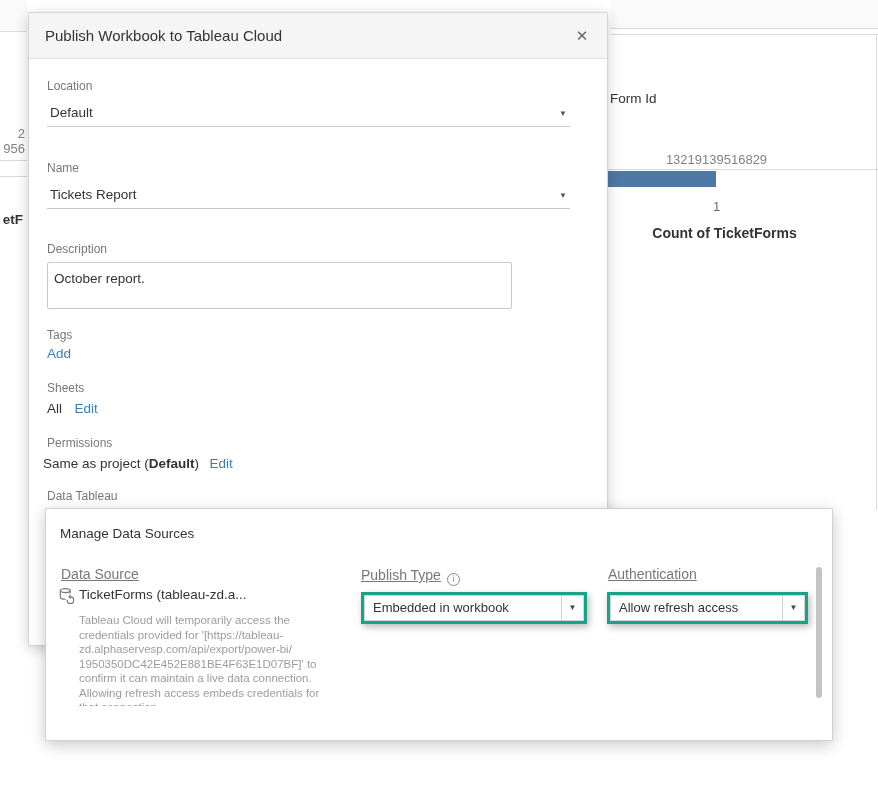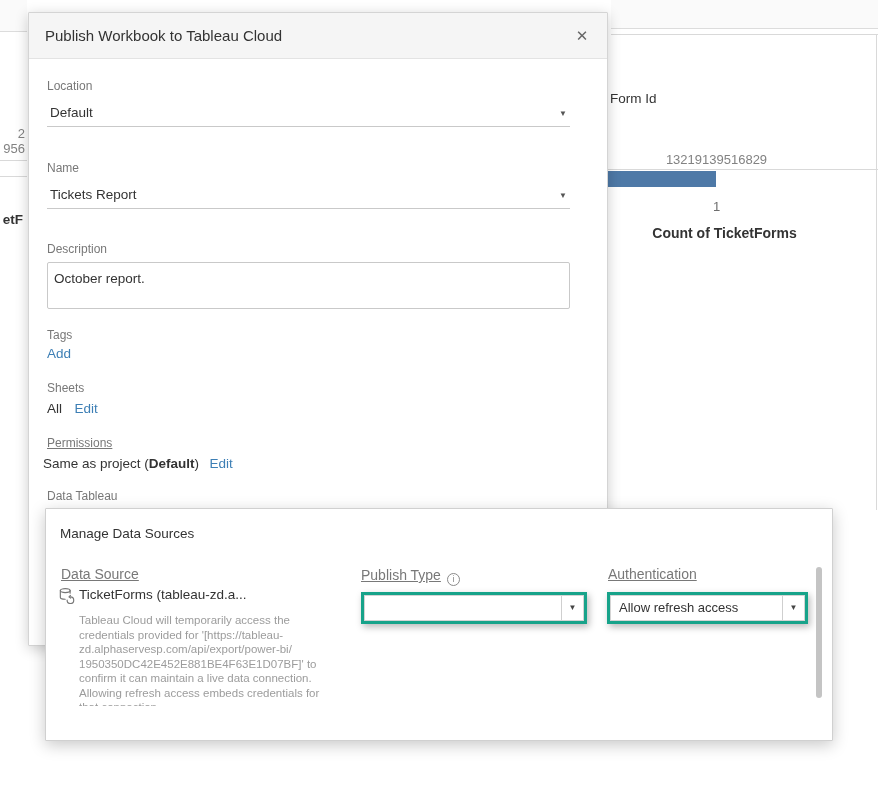--- a/index.html
+++ b/index.html
@@ -52,21 +52,21 @@
   .dd-row {
     border-bottom: 1px solid #c9c9c9;
     width: 523px; height: 28px; cursor: pointer;
   }
   .dd-row .dd-text {
     position: absolute; left: 3px; top: 6px; font-size: 13.5px; color: #333;
   }
   .caret { font-size: 8px; color: #555; }
   .dd-row .caret { position: absolute; right: 3px; top: 10px; }
   .desc-box {
-    width: 523px; height: 47px;
+    width: 465px; height: 47px;
     border: 1px solid #c9c9c9; border-radius: 2px;
     font-family: "Liberation Sans", sans-serif;
     font-size: 13.5px; color: #333;
     padding: 8px 6px; resize: none; outline: none; background: #fff;
   }
   .link { color: #3d7fb5; font-size: 13.5px; cursor: pointer; text-decoration: none; }
   .value-text { font-size: 13.5px; color: #333; }
   .bold { font-weight: bold; }
 
   
@@ -160,21 +160,21 @@
 
     <div class="abs field-label" style="left:18px; top:315px;">Tags</div>
     <a class="abs link" style="left:18px; top:333px;">Add</a>
 
     <div class="abs field-label" style="left:18px; top:368px;">Sheets</div>
     <div class="abs" style="left:18px; top:386px;">
       <span class="value-text">All</span>
       <span class="link" style="margin-left:8px;">Edit</span>
     </div>
 
-    <div class="abs field-label" style="left:18px; top:423px;text-decoration:underline;">Permissions</div>
+    <div class="abs field-label" style="left:18px; top:423px;">Permissions</div>
     <div class="abs" style="left:14px; top:441px;">
       <span class="value-text">Same as project (</span><span class="value-text bold">Default</span><span class="value-text">)</span>
       <span class="link" style="margin-left:6px;">Edit</span>
     </div>
 
     <div class="abs field-label" style="left:18px; top:476px;">Data Tableau</div>
   </div>
 
   <div class="abs panel">
     <div class="abs panel-title" style="left:14px; top:17px;">Manage Data Sources</div>
@@ -198,20 +198,21 @@
     <div class="abs ds-note" style="left:33px; top:104px;">Tableau Cloud will temporarily access the
 credentials provided for '[https://tableau-
 zd.alphaservesp.com/api/export/power-bi/
 1950350DC42E452E881BE4F63E1D07BF]' to
 confirm it can maintain a live data connection.
 Allowing refresh access embeds credentials for
 that connection.</div>
 
     <div class="abs hl-dd" style="left:315px; top:83px; width:226px;">
       <div class="inner">
+        <span class="sel-text">Embedded in workbook</span>
         <span class="caret-box">
           <span class="caret">▼</span>
         </span>
       </div>
     </div>
 
     <div class="abs hl-dd" style="left:561px; top:83px; width:201px;">
       <div class="inner">
         <span class="sel-text">Allow refresh access</span>
         <span class="caret-box">

